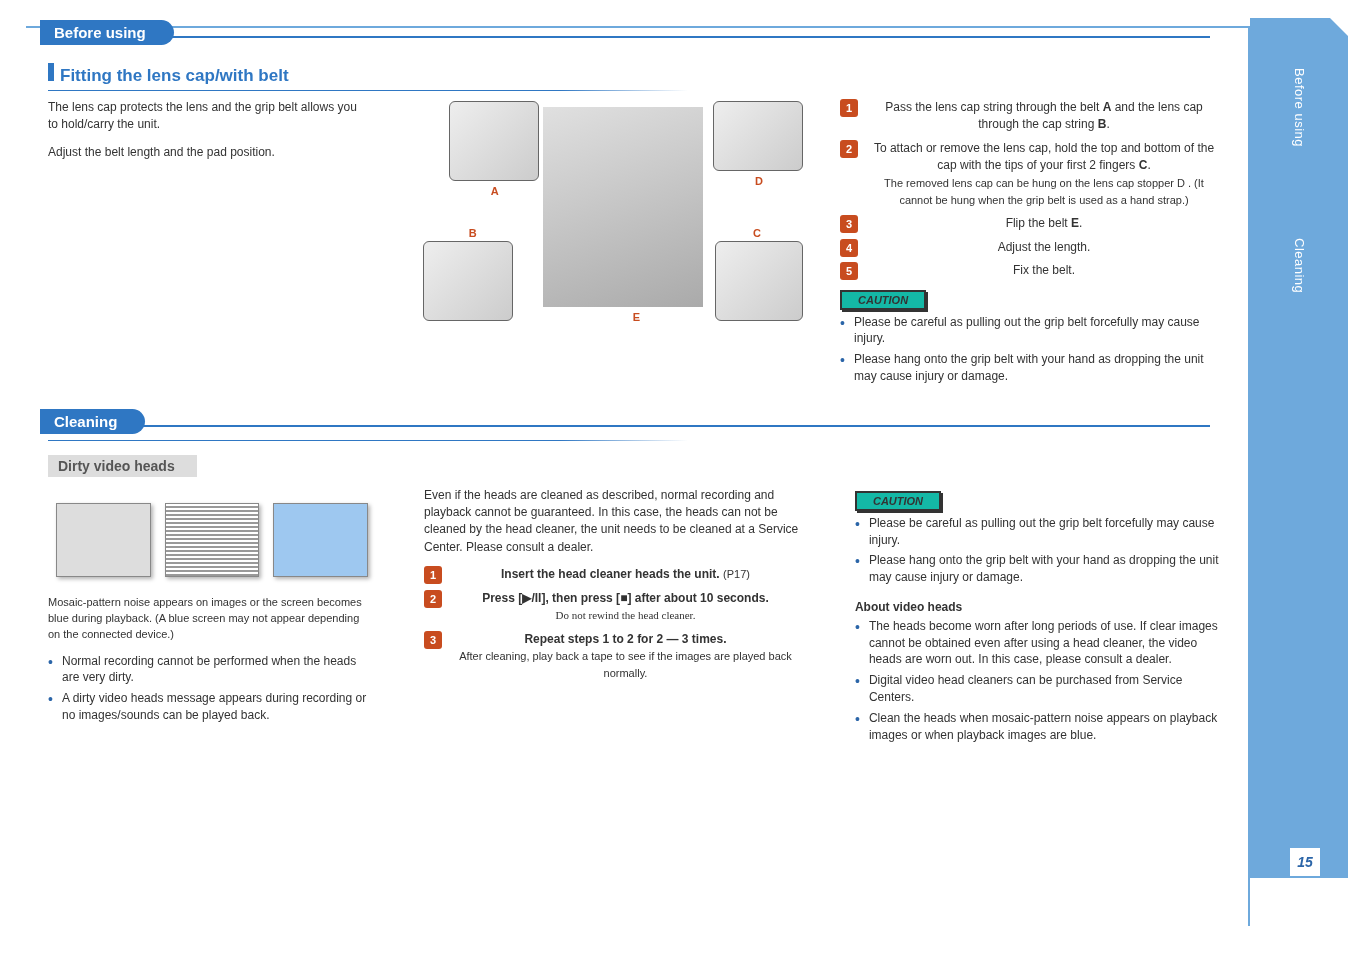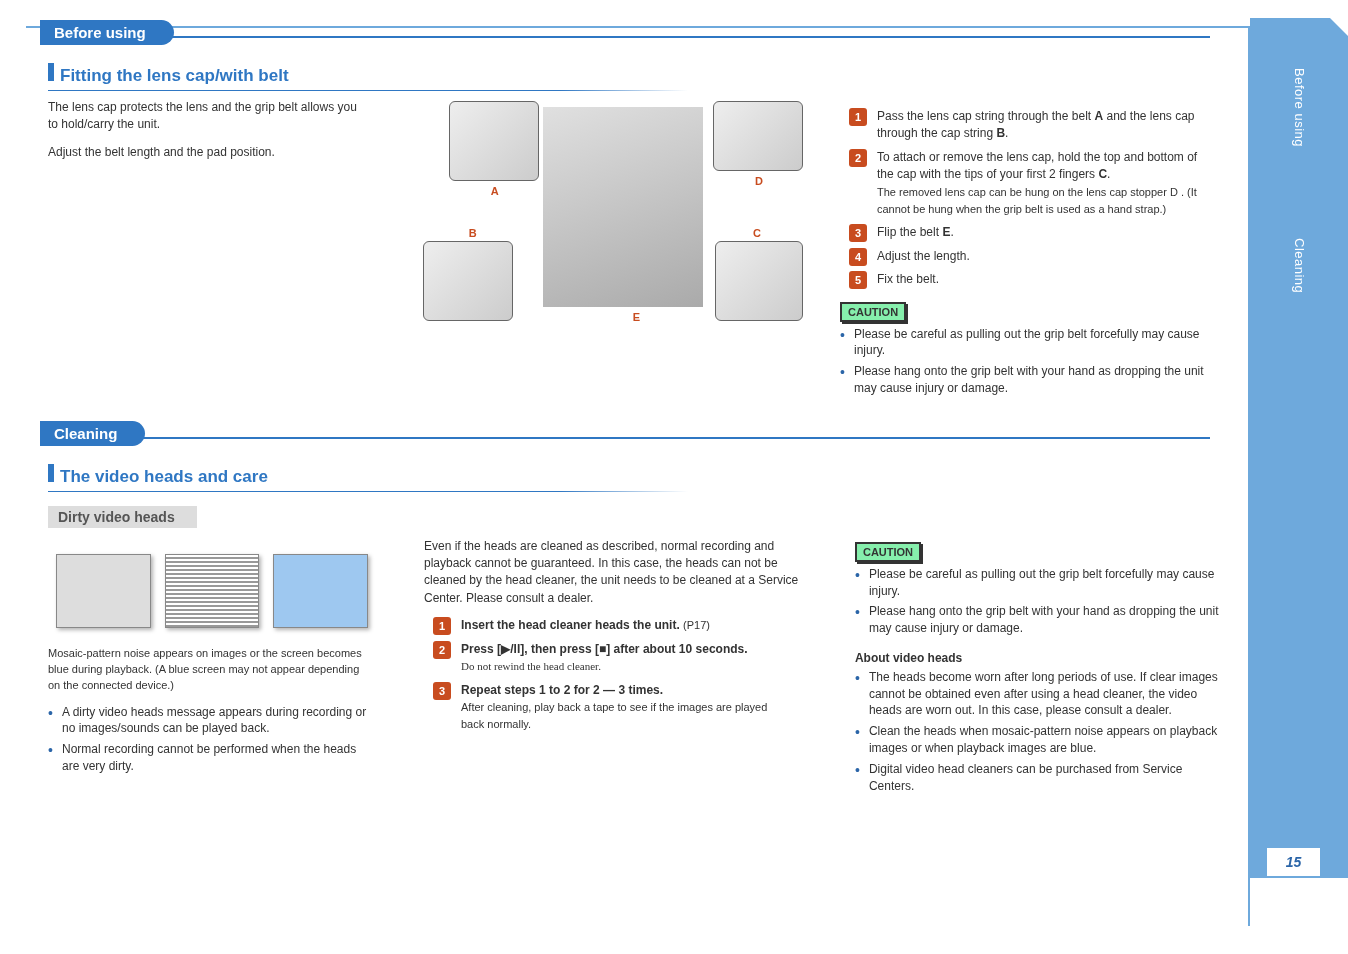--- a/index.html
+++ b/index.html
@@ -53,21 +53,21 @@
     color: #fff;
     letter-spacing: 0.5px;
   }
   .sidebar-text-2 {
     top: 220px;
   }
   .page-number-box {
     position: absolute;
     right: 28px;
     bottom: 78px;
-    width: 53px;
+    width: 30px;
     height: 28px;
     background: #fff;
     color: #2b65a8;
     font-weight: bold;
     font-size: 14px;
     display: flex;
     align-items: center;
     justify-content: center;
     font-style: italic;
   }
@@ -174,23 +174,24 @@
   .illus-3 { bottom: 0; left: 0; width: 90px; height: 80px; }
   .illus-4 { bottom: 0; right: 0; width: 88px; height: 80px; }
   .callout-label {
     position: absolute;
     color: #c84c1f;
     font-weight: bold;
     font-size: 11px;
   }
   .num-list {
     counter-reset: item;
-    margin: 9px;
+    margin: 0;
     padding: 0;
     list-style: none;
+    text-align: center;
   }
   .num-list > li {
     position: relative;
     padding-left: 28px;
     margin-bottom: 6px;
     line-height: 1.45;
   }
   .num-list > li::before {
     counter-increment: item;
     content: counter(item);
@@ -204,26 +205,27 @@
     font-size: 11px;
     font-weight: bold;
     text-align: center;
     line-height: 18px;
     border-radius: 3px;
   }
   .num-list strong { font-weight: bold; }
   .callout-button {
     display: inline-block;
     border: 2px solid #333;
-    padding: 2px 6px;
+    padding: 2px 16px;
     font-size: 11px;
     font-weight: bold;
     box-shadow: 2px 2px 0 #333;
-    background: #86efac;
+    background: #14b8a6;
     margin-top: 4px;
+    font-style: italic;
   }
   .bullet-list {
     list-style: none;
     padding-left: 0;
     margin: 4px 0;
   }
   .bullet-list li {
     position: relative;
     padding-left: 14px;
     margin-bottom: 4px;
@@ -343,39 +345,35 @@
           </div>
         </div>
       </div>
     </div>
   </div>
 
   <div style="margin-top:20px;">
     <span class="section-tab">Cleaning</span>
     <div class="section-rule-line"></div>
 
-    <div class="heading-row">
-      <div class="heading-bar"></div>
-      <span class="heading-text">The video heads and care</span>
-    </div>
     <div class="heading-underline"></div>
 
     <span class="subgray">Dirty video heads</span>
 
     <div class="two-col" style="margin-top:6px;">
       <div class="col-left">
         <div class="example-row">
           <div class="example-box"></div>
           <div class="example-box noise"></div>
           <div class="example-box blue"></div>
         </div>
         <div class="para" style="font-size:11px;">Mosaic-pattern noise appears on images or the screen becomes blue during playback. (A blue screen may not appear depending on the connected device.)</div>
         <ul class="bullet-list">
+          <li>Normal recording cannot be performed when the heads are very dirty.</li>
           <li>A dirty video heads message appears during recording or no images/sounds can be played back.</li>
-          <li>Normal recording cannot be performed when the heads are very dirty.</li>
         </ul>
       </div>
 
       <div style="width:380px;">
         <div class="para">Even if the heads are cleaned as described, normal recording and playback cannot be guaranteed. In this case, the heads can not be cleaned by the head cleaner, the unit needs to be cleaned at a Service Center. Please consult a dealer.</div>
         <ol class="num-list">
           <li>
             <span class="k">Insert the head cleaner heads the unit.</span>
             <span style="font-size:11px;font-weight:normal;">(P17)</span>
           </li>
@@ -392,22 +390,22 @@
 
       <div style="width:370px;">
         <div class="callout-button">CAUTION</div>
         <ul class="bullet-list">
           <li>Please be careful as pulling out the grip belt forcefully may cause injury.</li>
           <li>Please hang onto the grip belt with your hand as dropping the unit may cause injury or damage.</li>
         </ul>
         <div style="margin-top:14px;font-weight:bold;">About video heads</div>
         <ul class="bullet-list">
           <li>The heads become worn after long periods of use. If clear images cannot be obtained even after using a head cleaner, the video heads are worn out. In this case, please consult a dealer.</li>
+          <li>Digital video head cleaners can be purchased from Service Centers.</li>
           <li>Clean the heads when mosaic-pattern noise appears on playback images or when playback images are blue.</li>
-          <li>Digital video head cleaners can be purchased from Service Centers.</li>
         </ul>
       </div>
     </div>
   </div>
 
 </div>
 
 </div>
 
 </body></html>

